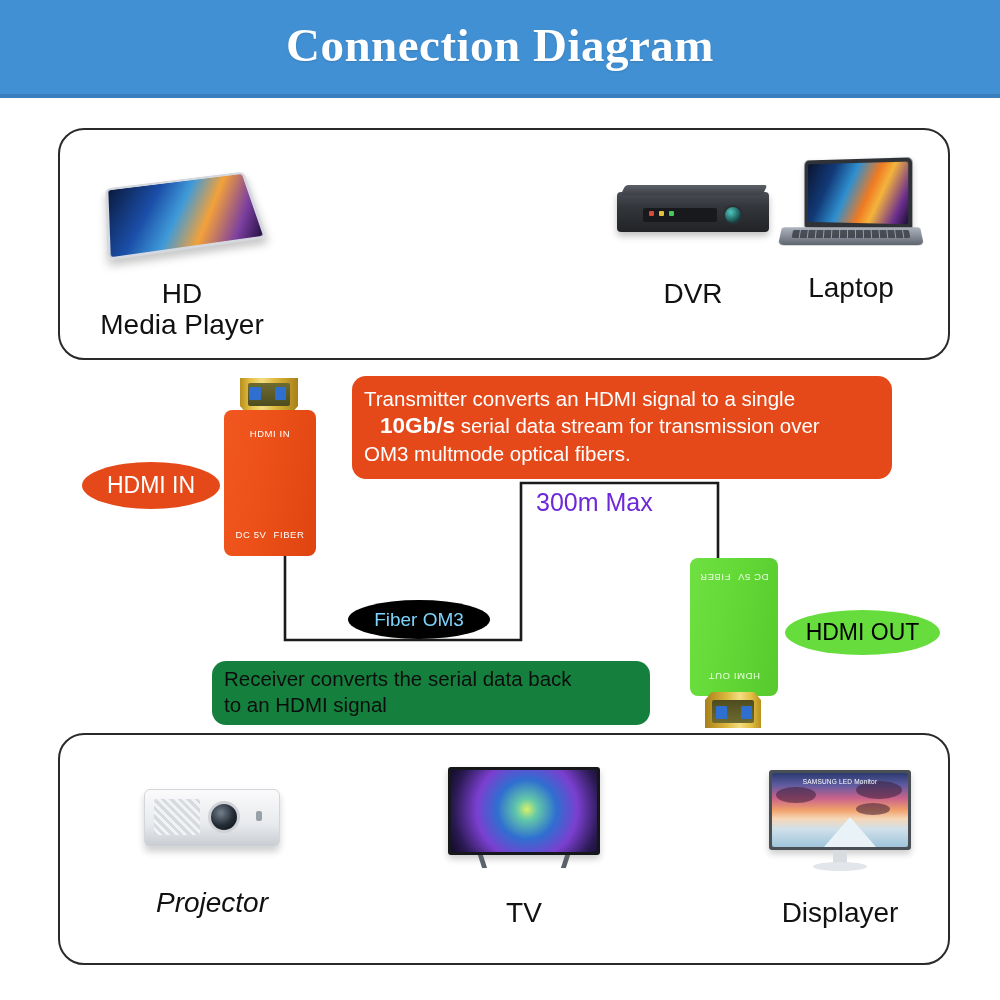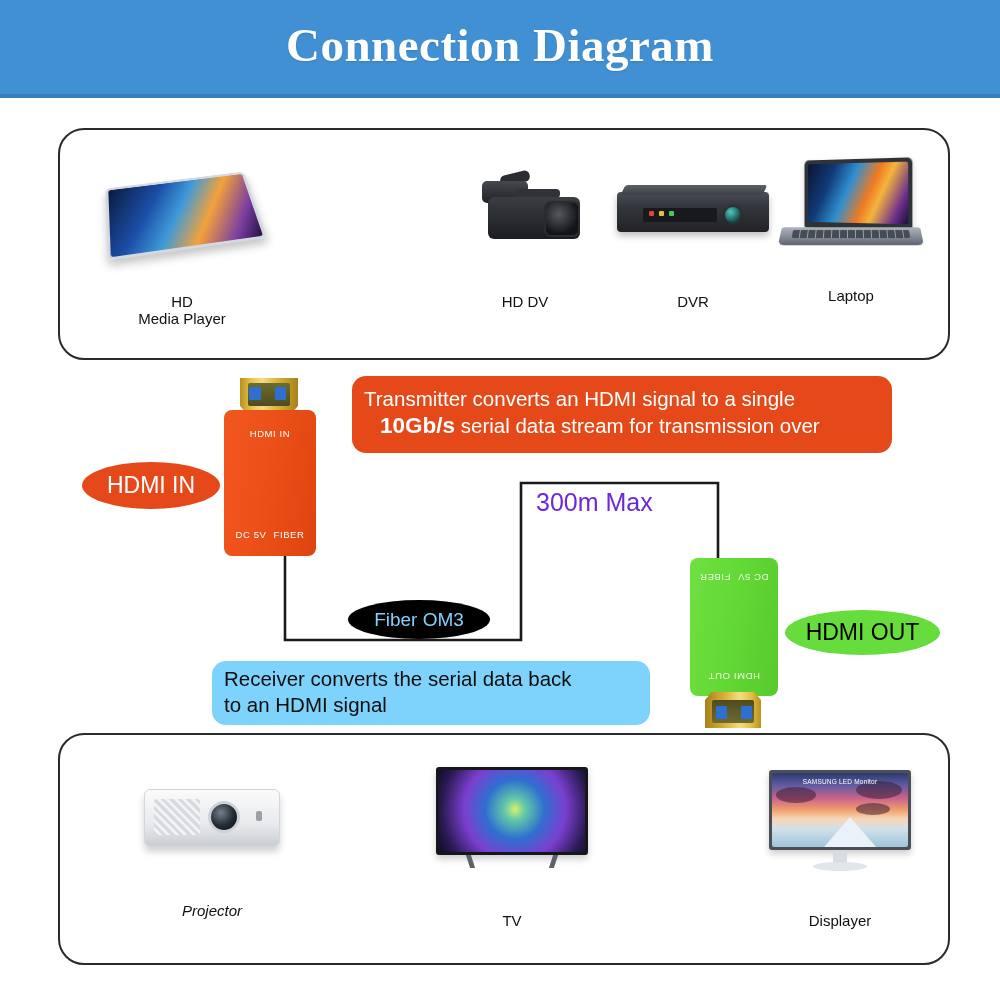--- a/index.html
+++ b/index.html
@@ -40,40 +40,40 @@
   }
   #panel-sources { left: 58px; top: 128px; width: 892px; height: 232px; }
   #panel-sinks   { left: 58px; top: 733px; width: 892px; height: 232px; }
 
   .device { position: absolute; text-align: center; }
   .device-art {
     position: relative; margin: 0 auto;
     display: block;
   }
   .device-label {
-    font-size: 15px; color: #111; line-height: 1.12; white-space: pre-line;
-    margin-top: 22px;
+    font-size: 28px; color: #111; line-height: 1.12; white-space: pre-line;
+    margin-top: 6px;
   }
 
   
   .callout {
     position: absolute;
     border-radius: 14px;
     padding: 10px 16px 12px 12px;
     font-size: 20.5px;
     line-height: 1.28;
   }
   #callout-tx {
     left: 352px; top: 376px; width: 540px;
     background: #e5491a; color: #ffffff;
   }
   #callout-tx b { font-weight: 700; font-size: 22.5px; margin-left: 16px; }
   #callout-rx {
     left: 212px; top: 661px; width: 438px; height: 64px;
-    background: #7dd3fc; color: #0d0d0d;
+    background: #15803d; color: #0d0d0d;
     display: flex; align-items: center;
   }
 
   
   .pill {
     position: absolute;
     border-radius: 50%;
     display: flex; align-items: center; justify-content: center;
     font-size: 23px;
   }
@@ -308,32 +308,20 @@
 
     <div class="device" style="left:22px; top:22px; width:200px;">
       <div class="device-art" style="height:120px; display:flex; align-items:center; justify-content:center;">
         <div class="tablet-screen"></div>
       </div>
       <div class="device-label">HD
 Media Player</div>
     </div>
 
 
-    <div class="device" style="left:370px; top:16px; width:190px;">
-      <div class="device-art" style="height:126px; display:flex; align-items:center; justify-content:center;">
-        <div class="cam">
-          <div class="cam-mic"></div>
-          <div class="cam-hood"></div>
-          <div class="cam-handle"></div>
-          <div class="cam-body"></div>
-          <div class="cam-lens"></div>
-        </div>
-      </div>
-      <div class="device-label">HD DV</div>
-    </div>
 
     <div class="device" style="left:538px; top:22px; width:190px;">
       <div class="device-art" style="height:120px; display:flex; align-items:center; justify-content:center;">
         <div class="dvr">
           <div class="dvr-top"></div>
           <div class="dvr-panel"></div>
           <div class="dvr-led" style="left:32px; background:#d84a3a;"></div>
           <div class="dvr-led" style="left:42px; background:#e0c23c;"></div>
           <div class="dvr-led" style="left:52px; background:#47c85a;"></div>
           <div class="dvr-knob"></div>
@@ -379,20 +367,21 @@
     </div>
   </div>
 
   <div class="pill" id="pill-hdmi-in">
     <span>HDMI IN</span>
   </div>
 
   <div class="callout" id="callout-tx">
     <span>Transmitter converts an HDMI signal to a single</span><br>
     <b>10Gb/s</b><span> serial data stream for transmission over</span><br>
+    <span>OM3 multmode optical fibers.</span>
   </div>
 
   <div id="dist-label">300m Max</div>
 
   <div class="pill" id="pill-fiber">
     <span>Fiber OM3</span>
   </div>
 
   <div class="dongle" id="rx-dongle" style="left:690px; top:558px; width:88px; height:170px;">
     <div class="dongle-body rx-body" style="position:absolute; left:0; top:0; width:88px; height:138px;">
@@ -429,21 +418,21 @@
         <div class="proj">
           <div class="proj-body"></div>
           <div class="proj-grille"></div>
           <div class="proj-lens"></div>
           <div class="proj-dot"></div>
         </div>
       </div>
       <div class="device-label">Projector</div>
     </div>
 
-    <div class="device" style="left:344px; top:12px; width:216px;">
+    <div class="device" style="left:356px; top:12px; width:216px;">
       <div class="device-art" style="height:144px; display:flex; align-items:center; justify-content:center;">
         <div class="tv">
           <div class="tv-panel">
             <div class="tv-screen"></div>
           </div>
           <div class="tv-foot"></div>
         </div>
       </div>
       <div class="device-label">TV</div>
     </div>

